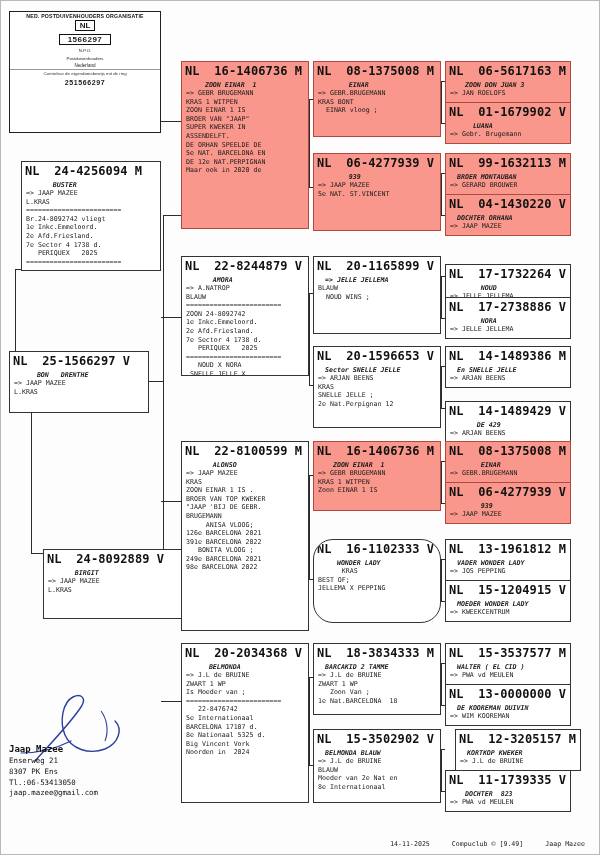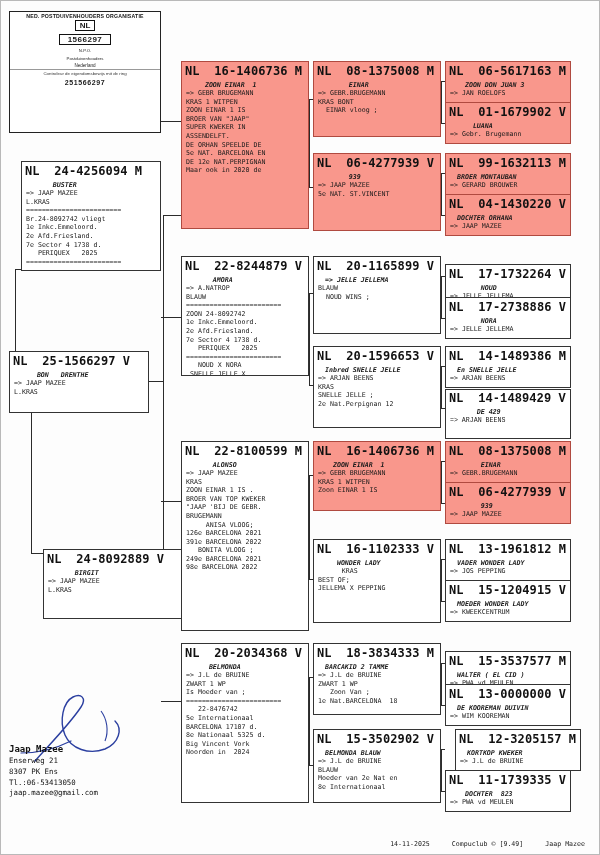--- a/index.html
+++ b/index.html
@@ -197,38 +197,38 @@
       <div class="box" style="left: 8px; top: 350px; width: 140px; height: 62px;"><div class="hdr">NL  25-1566297 V</div><div class="nm">    BON   DRENTHE</div><div class="ln">=&gt; JAAP MAZEE</div><div class="ln">L.KRAS</div></div>
       <div class="box" style="left: 20px; top: 160px; width: 140px; height: 110px;"><div class="hdr">NL  24-4256094 M</div><div class="nm">     BUSTER</div><div class="ln">=&gt; JAAP MAZEE</div><div class="ln">L.KRAS</div><div class="ln">========================</div><div class="ln">Br.24-8092742 vliegt</div><div class="ln">1e Inkc.Emmeloord.</div><div class="ln">2e Afd.Friesland.</div><div class="ln">7e Sector 4 1738 d.</div><div class="ln">   PERIQUEX   2025</div><div class="ln">========================</div></div>
       <div class="box" style="left: 42px; top: 548px; width: 140px; height: 70px;"><div class="hdr">NL  24-8092889 V</div><div class="nm">     BIRGIT</div><div class="ln">=&gt; JAAP MAZEE</div><div class="ln">L.KRAS</div><div class="ln"></div><div class="ln"></div></div>
       <div class="box pink" style="left: 180px; top: 60px; width: 128px; height: 168px;"><div class="hdr">NL  16-1406736 M</div><div class="nm">   ZOON EINAR  1</div><div class="ln">=&gt; GEBR BRUGEMANN</div><div class="ln">KRAS 1 WITPEN</div><div class="ln"></div><div class="ln">ZOON EINAR 1 IS</div><div class="ln">BROER VAN "JAAP"</div><div class="ln">SUPER KWEKER IN</div><div class="ln">ASSENDELFT.</div><div class="ln">DE ORHAN SPEELDE DE</div><div class="ln">5e NAT. BARCELONA EN</div><div class="ln">DE 12e NAT.PERPIGNAN</div><div class="ln"></div><div class="ln">Maar ook in 2020 de</div></div>
       <div class="box" style="left: 180px; top: 255px; width: 128px; height: 120px;"><div class="hdr">NL  22-8244879 V</div><div class="nm">     AMORA</div><div class="ln">=&gt; A.NATROP</div><div class="ln">BLAUW</div><div class="ln">========================</div><div class="ln">ZOON 24-8092742</div><div class="ln">1e Inkc.Emmeloord.</div><div class="ln">2e Afd.Friesland.</div><div class="ln">7e Sector 4 1738 d.</div><div class="ln">   PERIQUEX   2025</div><div class="ln">========================</div><div class="ln">   NOUD X NORA</div><div class="ln"> SNELLE JELLE X</div><div class="ln">       MARIANNE</div></div>
       <div class="box" style="left: 180px; top: 440px; width: 128px; height: 190px;"><div class="hdr">NL  22-8100599 M</div><div class="nm">     ALONSO</div><div class="ln">=&gt; JAAP MAZEE</div><div class="ln">KRAS</div><div class="ln">ZOON EINAR 1 IS .</div><div class="ln">BROER VAN TOP KWEKER</div><div class="ln">"JAAP 'BIJ DE GEBR.</div><div class="ln">BRUGEMANN</div><div class="ln">     ANISA VLOOG;</div><div class="ln">126e BARCELONA 2021</div><div class="ln">391e BARCELONA 2022</div><div class="ln">   BONITA VLOOG ;</div><div class="ln">249e BARCELONA 2021</div><div class="ln">98e BARCELONA 2022</div></div>
       <div class="box" style="left: 180px; top: 642px; width: 128px; height: 160px;"><div class="hdr">NL  20-2034368 V</div><div class="nm">    BELMONDA</div><div class="ln">=&gt; J.L de BRUINE</div><div class="ln">ZWART 1 WP</div><div class="ln">Is Moeder van ;</div><div class="ln">========================</div><div class="ln">   22-8476742</div><div class="ln">5e Internationaal</div><div class="ln">BARCELONA 17107 d.</div><div class="ln">8e Nationaal 5325 d.</div><div class="ln">Big Vincent Vork</div><div class="ln">Noorden in  2024</div></div>
       <div class="box pink" style="left: 312px; top: 60px; width: 128px; height: 76px;"><div class="hdr">NL  08-1375008 M</div><div class="nm">      EINAR</div><div class="ln">=&gt; GEBR.BRUGEMANN</div><div class="ln">KRAS BONT</div><div class="ln"></div><div class="ln">  EINAR vloog ;</div></div>
       <div class="box pink" style="left: 312px; top: 152px; width: 128px; height: 78px;"><div class="hdr">NL  06-4277939 V</div><div class="nm">      939</div><div class="ln">=&gt; JAAP MAZEE</div><div class="ln"></div><div class="ln"></div><div class="ln">5e NAT. ST.VINCENT</div></div>
       <div class="box" style="left: 312px; top: 255px; width: 128px; height: 78px;"><div class="hdr">NL  20-1165899 V</div><div class="nm">=&gt; JELLE JELLEMA</div><div class="ln">BLAUW</div><div class="ln"></div><div class="ln">  NOUD WINS ;</div></div>
-      <div class="box" style="left: 312px; top: 345px; width: 128px; height: 82px;"><div class="hdr">NL  20-1596653 V</div><div class="nm">Inbred SNELLE JELLE</div><div class="ln">=&gt; ARJAN BEENS</div><div class="ln">KRAS</div><div class="ln">SNELLE JELLE ;</div><div class="ln">2e Nat.Perpignan 12</div></div>
+      <div class="box" style="left: 312px; top: 345px; width: 128px; height: 82px;"><div class="hdr">NL  20-1596653 V</div><div class="nm">Sector SNELLE JELLE</div><div class="ln">=&gt; ARJAN BEENS</div><div class="ln">KRAS</div><div class="ln">SNELLE JELLE ;</div><div class="ln">2e Nat.Perpignan 12</div></div>
       <div class="box pink" style="left: 312px; top: 440px; width: 128px; height: 70px;"><div class="hdr">NL  16-1406736 M</div><div class="nm">  ZOON EINAR  1</div><div class="ln">=&gt; GEBR BRUGEMANN</div><div class="ln">KRAS 1 WITPEN</div><div class="ln"></div><div class="ln">Zoon EINAR 1 IS</div></div>
-      <div class="box" style="left: 312px; top: 538px; width: 128px; height: 84px;"><div class="hdr">NL  16-1102333 V</div><div class="nm">   WONDER LADY</div><div class="ln">      KRAS</div><div class="ln">BEST OF;</div><div class="ln">JELLEMA X PEPPING</div></div>
+      <div class="box" style="left: 312px; top: 538px; width: 128px; height: 84px; border-radius: 20px;"><div class="hdr">NL  16-1102333 V</div><div class="nm">   WONDER LADY</div><div class="ln">      KRAS</div><div class="ln">BEST OF;</div><div class="ln">JELLEMA X PEPPING</div></div>
       <div class="box" style="left: 312px; top: 642px; width: 128px; height: 72px;"><div class="hdr">NL  18-3834333 M</div><div class="nm">BARCAKID 2 TAMME</div><div class="ln">=&gt; J.L de BRUINE</div><div class="ln">ZWART 1 WP</div><div class="ln">   Zoon Van ;</div><div class="ln">1e Nat.BARCELONA  18</div></div>
       <div class="box" style="left: 312px; top: 728px; width: 128px; height: 74px;"><div class="hdr">NL  15-3502902 V</div><div class="nm">BELMONDA BLAUW</div><div class="ln">=&gt; J.L de BRUINE</div><div class="ln">BLAUW</div><div class="ln">Moeder van 2e Nat en</div><div class="ln">8e Internationaal</div></div>
       <div class="box pink" style="left: 444px; top: 60px; width: 126px; height: 42px;"><div class="hdr">NL  06-5617163 M</div><div class="nm">  ZOON DON JUAN 3</div><div class="ln">=&gt; JAN ROELOFS</div></div>
       <div class="box pink" style="left: 444px; top: 101px; width: 126px; height: 42px;"><div class="hdr">NL  01-1679902 V</div><div class="nm">    LUANA</div><div class="ln">=&gt; Gebr. Brugemann</div></div>
       <div class="box pink" style="left: 444px; top: 152px; width: 126px; height: 42px;"><div class="hdr">NL  99-1632113 M</div><div class="nm">BROER MONTAUBAN</div><div class="ln">=&gt; GERARD BROUWER</div></div>
       <div class="box pink" style="left: 444px; top: 193px; width: 126px; height: 42px;"><div class="hdr">NL  04-1430220 V</div><div class="nm">DOCHTER ORHANA</div><div class="ln">=&gt; JAAP MAZEE</div></div>
       <div class="box" style="left: 444px; top: 263px; width: 126px; height: 42px;"><div class="hdr">NL  17-1732264 V</div><div class="nm">      NOUD</div><div class="ln">=&gt; JELLE JELLEMA</div></div>
       <div class="box" style="left: 444px; top: 296px; width: 126px; height: 42px;"><div class="hdr">NL  17-2738886 V</div><div class="nm">      NORA</div><div class="ln">=&gt; JELLE JELLEMA</div></div>
       <div class="box" style="left: 444px; top: 345px; width: 126px; height: 42px;"><div class="hdr">NL  14-1489386 M</div><div class="nm">En SNELLE JELLE</div><div class="ln">=&gt; ARJAN BEENS</div></div>
-      <div class="box" style="left: 444px; top: 388px; width: 126px; height: 50px; font-family: Liberation Mono, monospace;"><div class="hdr">NL  14-1489429 V</div><div class="nm">     DE 429</div><div class="ln">=&gt; ARJAN BEENS</div></div>
+      <div class="box" style="left: 444px; top: 400px; width: 126px; height: 50px;"><div class="hdr">NL  14-1489429 V</div><div class="nm">     DE 429</div><div class="ln">=&gt; ARJAN BEENS</div></div>
       <div class="box pink" style="left: 444px; top: 440px; width: 126px; height: 42px;"><div class="hdr">NL  08-1375008 M</div><div class="nm">      EINAR</div><div class="ln">=&gt; GEBR.BRUGEMANN</div></div>
       <div class="box pink" style="left: 444px; top: 481px; width: 126px; height: 42px;"><div class="hdr">NL  06-4277939 V</div><div class="nm">      939</div><div class="ln">=&gt; JAAP MAZEE</div></div>
       <div class="box" style="left: 444px; top: 538px; width: 126px; height: 42px;"><div class="hdr">NL  13-1961812 M</div><div class="nm">VADER WONDER LADY</div><div class="ln">=&gt; JOS PEPPING</div></div>
       <div class="box" style="left: 444px; top: 579px; width: 126px; height: 42px;"><div class="hdr">NL  15-1204915 V</div><div class="nm">MOEDER WONDER LADY</div><div class="ln">=&gt; KWEEKCENTRUM</div></div>
-      <div class="box" style="left: 444px; top: 642px; width: 126px; height: 42px; margin-top: 8px;"><div class="hdr">NL  15-3537577 M</div><div class="nm">WALTER ( EL CID )</div><div class="ln">=&gt; PWA vd MEULEN</div></div>
+      <div class="box" style="left: 444px; top: 642px; width: 126px; height: 42px;"><div class="hdr">NL  15-3537577 M</div><div class="nm">WALTER ( EL CID )</div><div class="ln">=&gt; PWA vd MEULEN</div></div>
       <div class="box" style="left: 444px; top: 683px; width: 126px; height: 42px;"><div class="hdr">NL  13-0000000 V</div><div class="nm">DE KOOREMAN DUIVIN</div><div class="ln">=&gt; WIM KOOREMAN</div></div>
       <div class="box" style="left: 444px; top: 728px; width: 126px; height: 42px; margin-left: 10px;"><div class="hdr">NL  12-3205157 M</div><div class="nm">KORTKOP KWEKER</div><div class="ln">=&gt; J.L de BRUINE</div></div>
       <div class="box" style="left: 444px; top: 769px; width: 126px; height: 42px;"><div class="hdr">NL  11-1739335 V</div><div class="nm">  DOCHTER  823</div><div class="ln">=&gt; PWA vd MEULEN</div></div>
     </div>
 
   <svg class="sig" viewBox="0 0 170 75">
     <path d="M20 70 C34 54 54 34 66 16 C72 7 66 2 58 6 C48 11 44 30 50 44 C56 58 74 64 90 58 C104 52 108 38 100 30" stroke="#2b3fa0" stroke-width="1.4" fill="none" stroke-linecap="round"></path>
     <path d="M6 62 C22 62 40 58 56 50" stroke="#2b3fa0" stroke-width="1.2" fill="none" stroke-linecap="round"></path>
     <path d="M86 20 C92 28 94 40 90 50" stroke="#2b3fa0" stroke-width="1.1" fill="none"></path>
   </svg>

